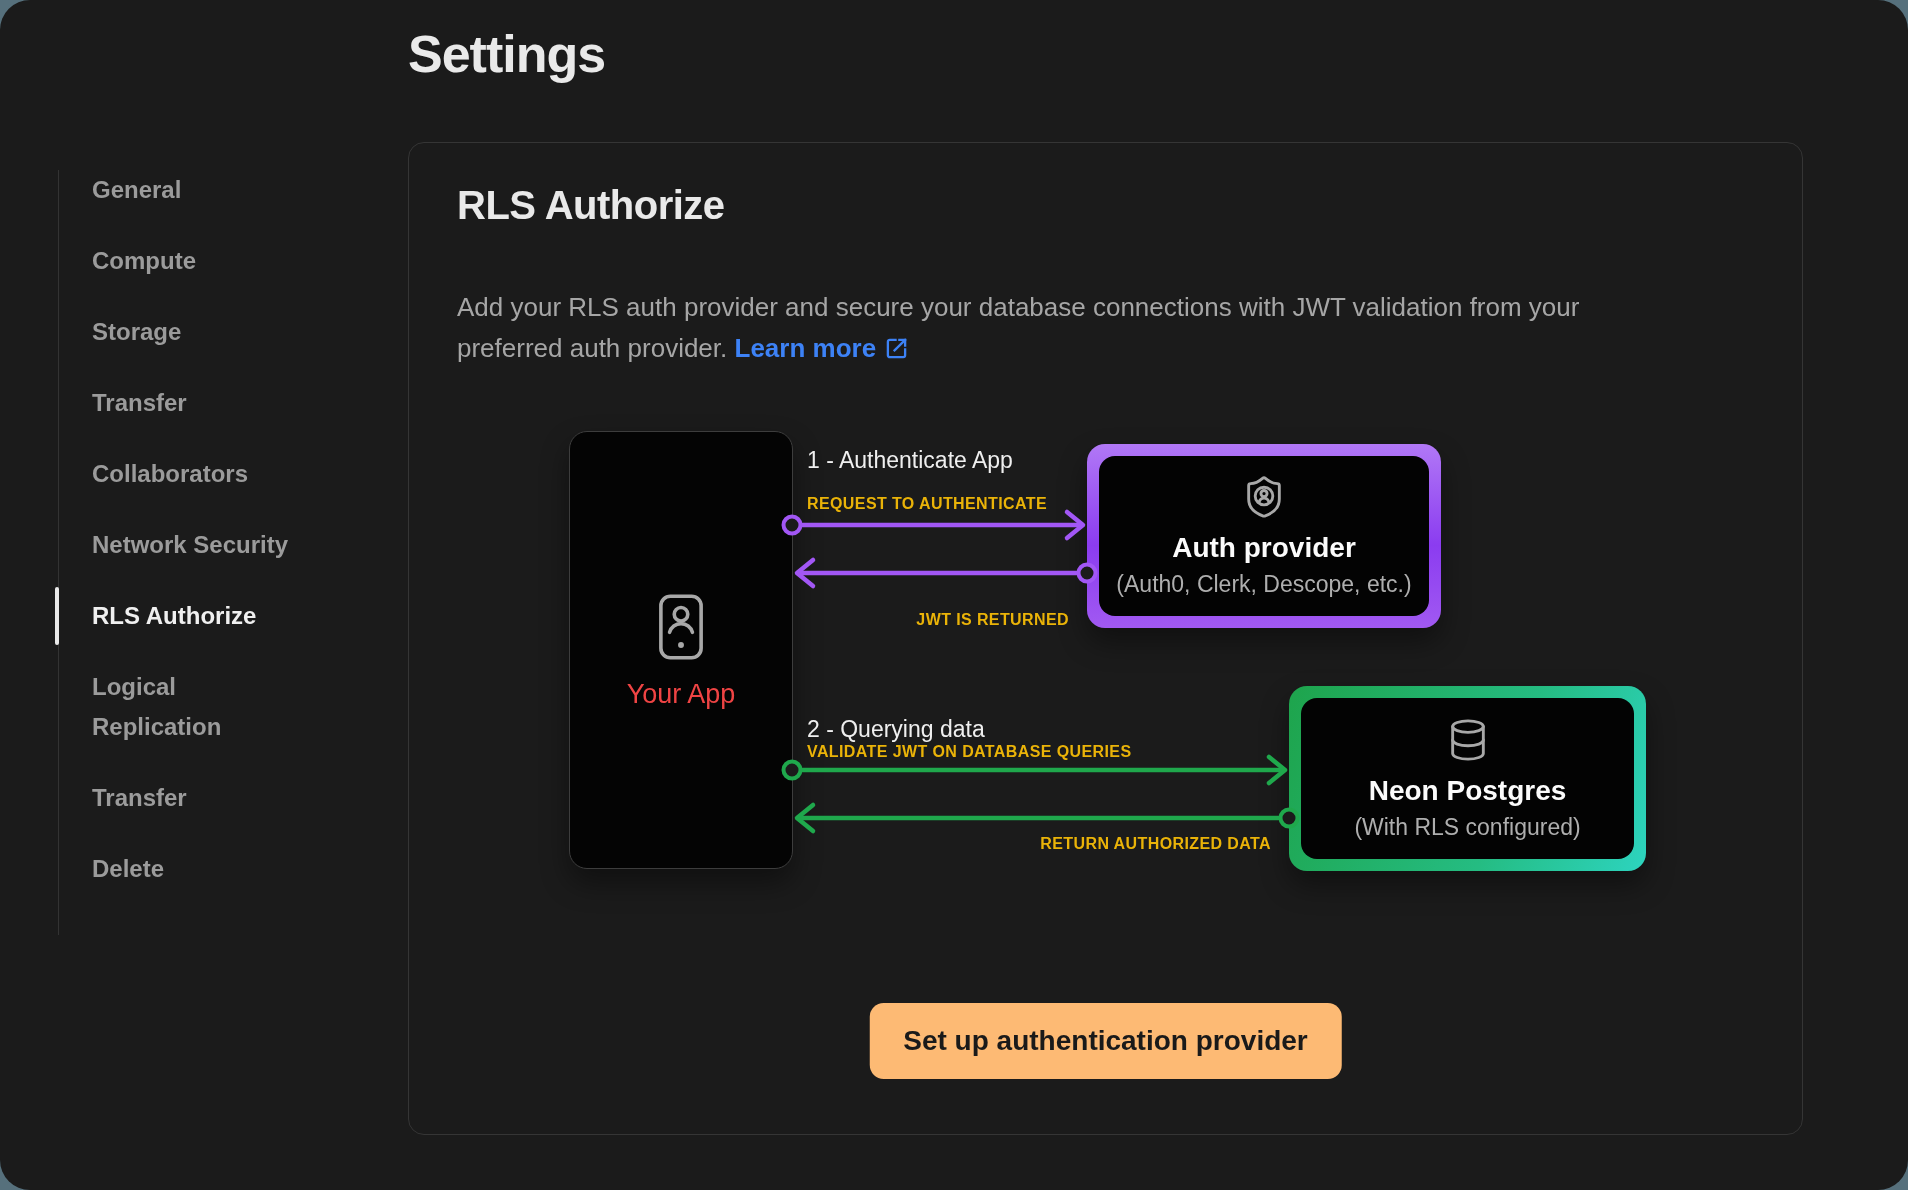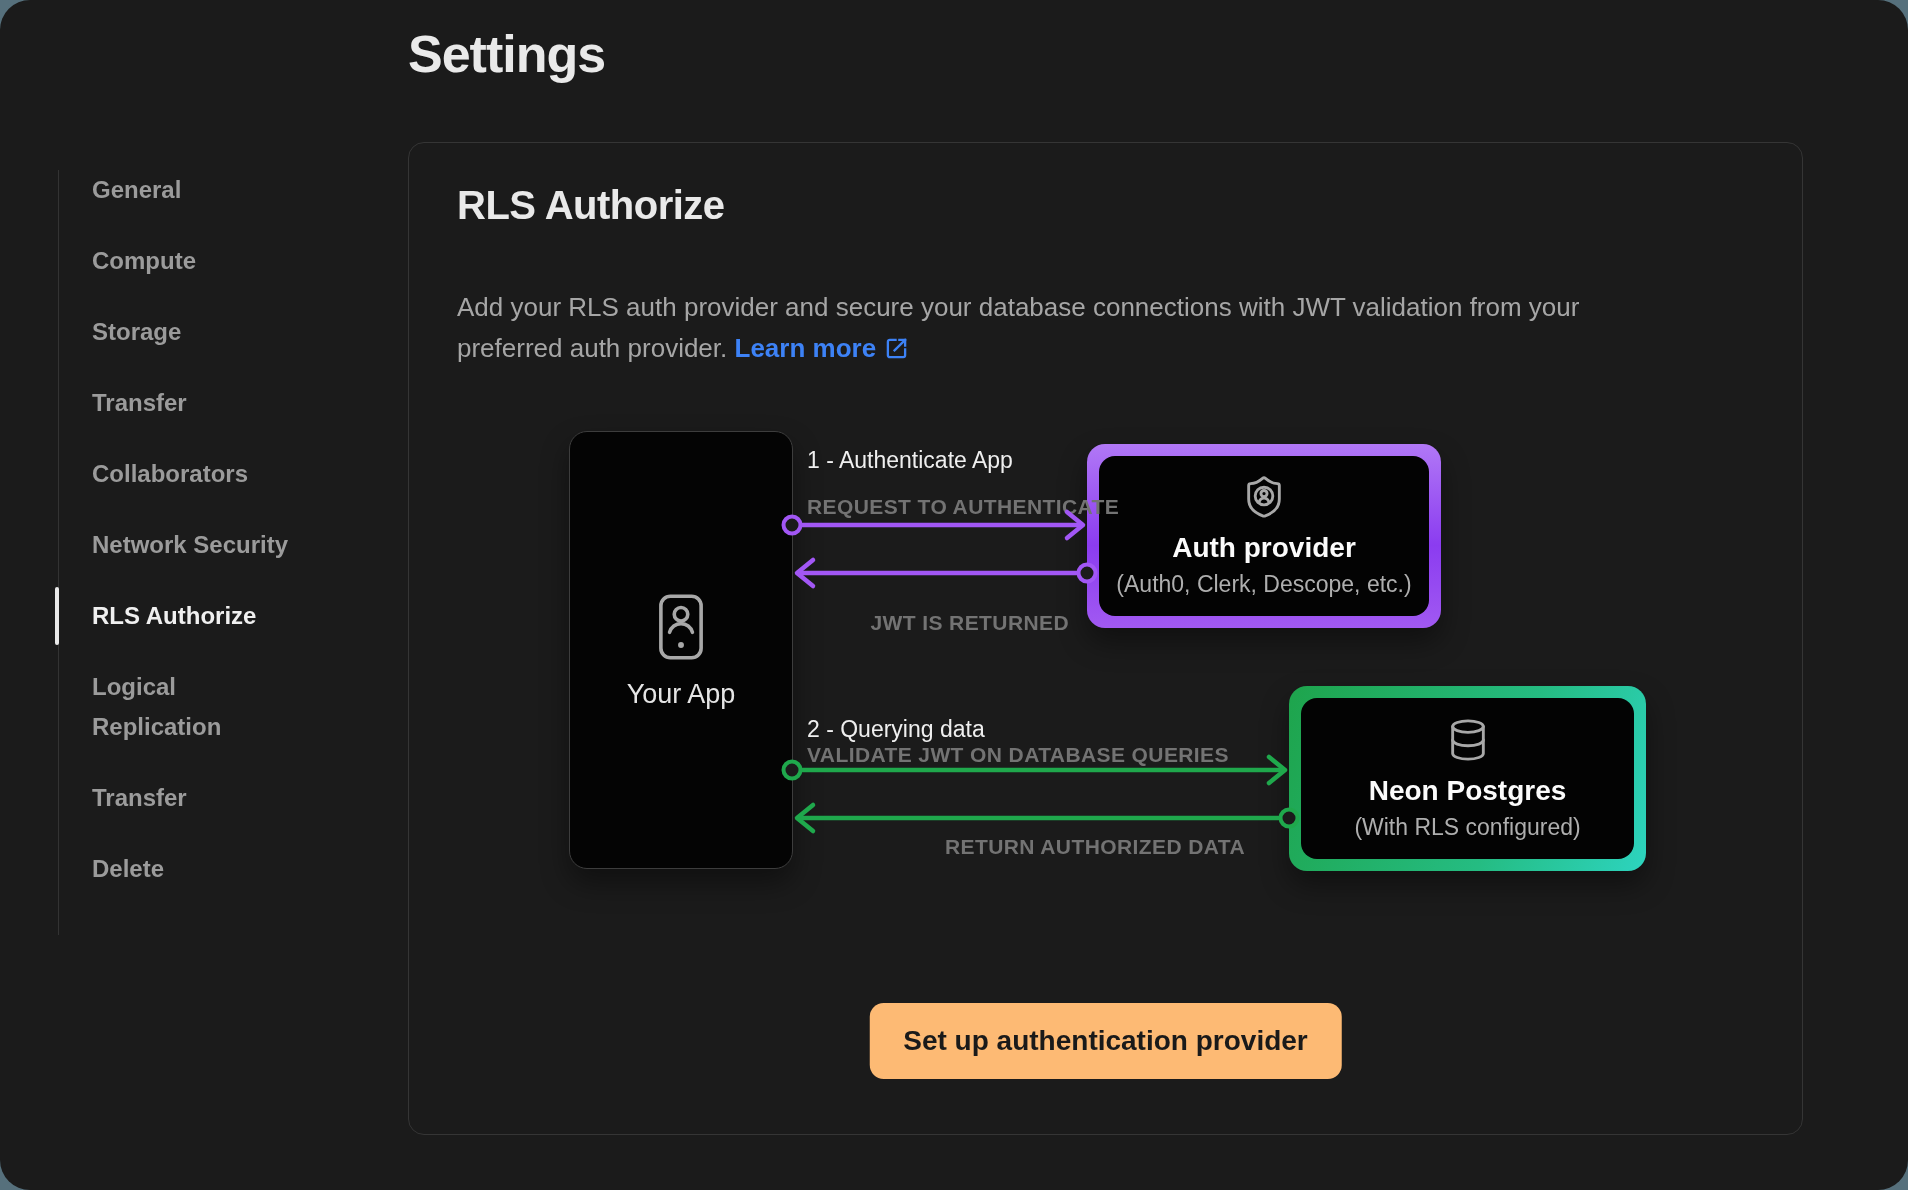--- a/index.html
+++ b/index.html
@@ -59,41 +59,41 @@
     white-space:nowrap;
   }
   .learn-more svg { vertical-align:-3px; margin-left:9px; }
   
   .app-box {
     position:absolute; left:160px; top:288px; width:224px; height:438px;
     background:#040404; border:1px solid #3d3d3d; border-radius:18px;
     display:flex; flex-direction:column; align-items:center; justify-content:center; gap:16px;
     box-shadow:0 14px 28px rgba(0,0,0,.40);
   }
-  .app-box .box-label { font-size:27px; color:#e5e5e5; font-weight:400;text-align:center; }
+  .app-box .box-label { font-size:27px; color:#ef4444; font-weight:400;text-align:center; }
   .gbox {
     position:absolute; border-radius:18px; padding:12px;
     box-shadow:0 14px 28px rgba(0,0,0,.40);
   }
   .gbox.auth { left:678px; top:301px; width:354px; height:184px;
     background:linear-gradient(180deg,#b178f6 0%,#8b3cf0 55%,#a159f2 100%); }
   .gbox.neon { left:880px; top:543px; width:357px; height:185px;
     background:linear-gradient(110deg,#1ea44c 0%,#25bc82 60%,#2dd4bf 100%); }
   .gbox-inner {
     width:100%; height:100%; border-radius:16px; background:#030303;
     display:flex; flex-direction:column; align-items:center; justify-content:center;
   }
   .gbox-inner .box-title { font-size:28px; font-weight:600; color:#fbfbfb; margin-top:12px; }
   .gbox-inner .box-sub   { font-size:23px; color:#aeaeae; margin-top:7px; }
   
   .flow-title {
     position:absolute; font-size:23px; font-weight:400; color:#efefef;
   }
   .flow-sub {
-    position:absolute; font-size:21px; font-weight:700; color:#737373;
+    position:absolute; font-size:16px; font-weight:700; color:#eab308;
     letter-spacing:.4px;
   }
   .ta-right { text-align:right; }
   .flow-svg { position:absolute; inset:0; pointer-events:none; }
   
   .setup-btn {
     position:absolute; left:50%; top:860px; transform:translateX(-50%);
     height:76px; padding:0 34px;
     background:#fdba74; color:#1a1a1a;
     font-family:"Liberation Sans", sans-serif;
@@ -172,21 +172,21 @@
           <div class="box-sub">(With RLS configured)</div>
         </div>
       </div>
 
       <div class="flow-title" style="left:398px; top:304px;">1 - Authenticate App</div>
       <div class="flow-sub" style="left:398px; top:352px;">REQUEST TO AUTHENTICATE</div>
       <div class="flow-sub ta-right" style="right:733px; top:468px;">JWT IS RETURNED</div>
 
       <div class="flow-title" style="left:398px; top:554px;margin-top:19px;">2 - Querying data</div>
       <div class="flow-sub" style="left:398px; top:600px;">VALIDATE JWT ON DATABASE QUERIES</div>
-      <div class="flow-sub ta-right" style="right:557px; top:692px;">RETURN AUTHORIZED DATA</div>
+      <div class="flow-sub ta-right" style="right:531px; top:692px;">RETURN AUTHORIZED DATA</div>
 
       <svg class="flow-svg" width="1395" height="993" viewBox="0 0 1395 993" fill="none">
 
         <g stroke="#a257f5" stroke-width="4.5" stroke-linecap="round" stroke-linejoin="round">
           <line x1="393" y1="382" x2="670" y2="382"></line>
           <polyline points="658,369 674,382 658,395"></polyline>
           <circle cx="383" cy="382" r="8.5" fill="#1b1b1b" stroke-width="4"></circle>
         </g>
 
         <g stroke="#a257f5" stroke-width="4.5" stroke-linecap="round" stroke-linejoin="round">

